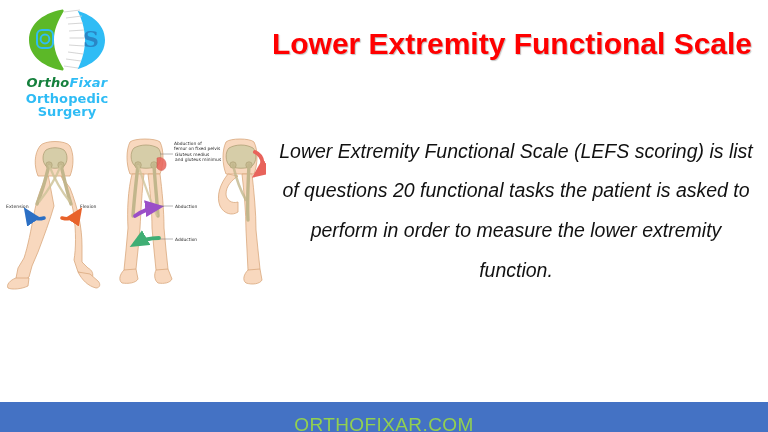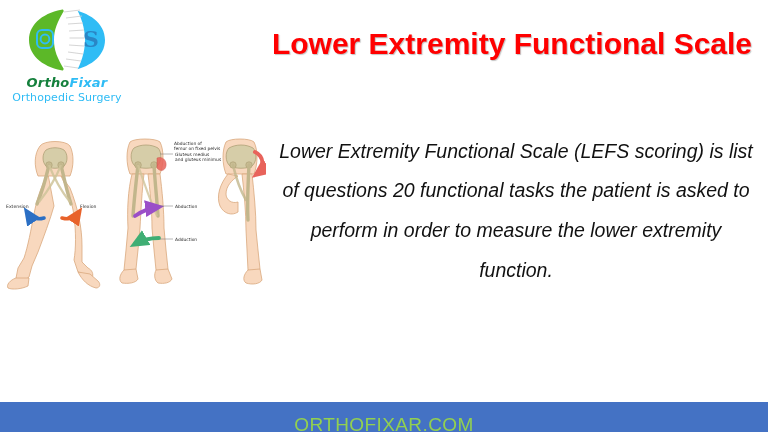--- a/index.html
+++ b/index.html
@@ -43,22 +43,22 @@
     font-weight: bold;
     font-style: italic;
     letter-spacing: .2px;
     line-height: 1;
     margin-top: 2px;
   }
   .logo-wordmark .w-green { color: #15803d; }
   .logo-wordmark .w-blue  { color: #2FBCF5; }
   .logo-tagline {
     font-family: "DejaVu Sans", sans-serif;
-    font-size: 11px;
-    font-weight: normal;
+    font-size: 13px;
+    font-weight: bold;
     color: #2FBCF5;
     line-height: 1;
     margin-top: 3px;
     letter-spacing: .1px;
   }
 
   
   .title {
     position: absolute;
     left: 262px;

